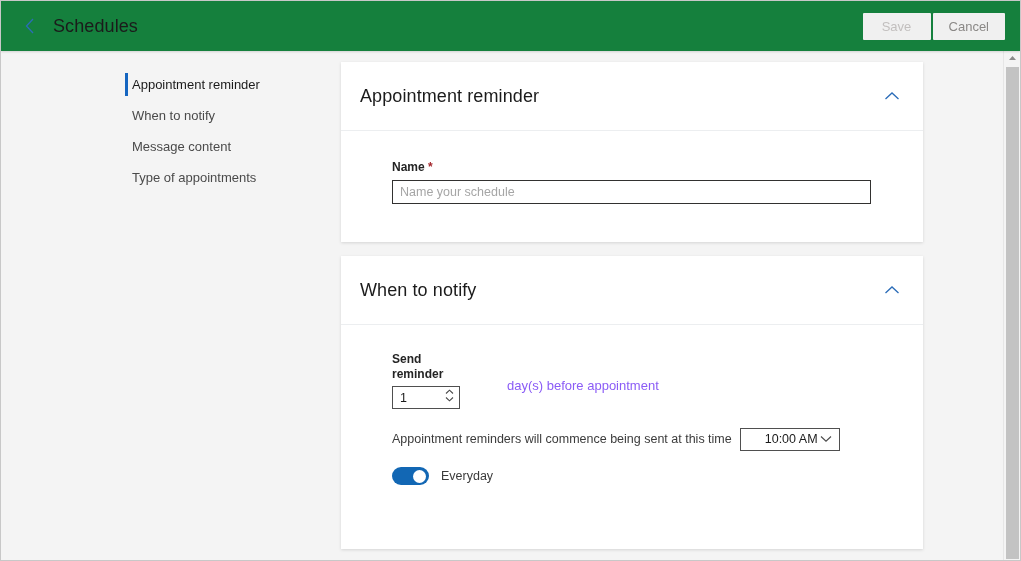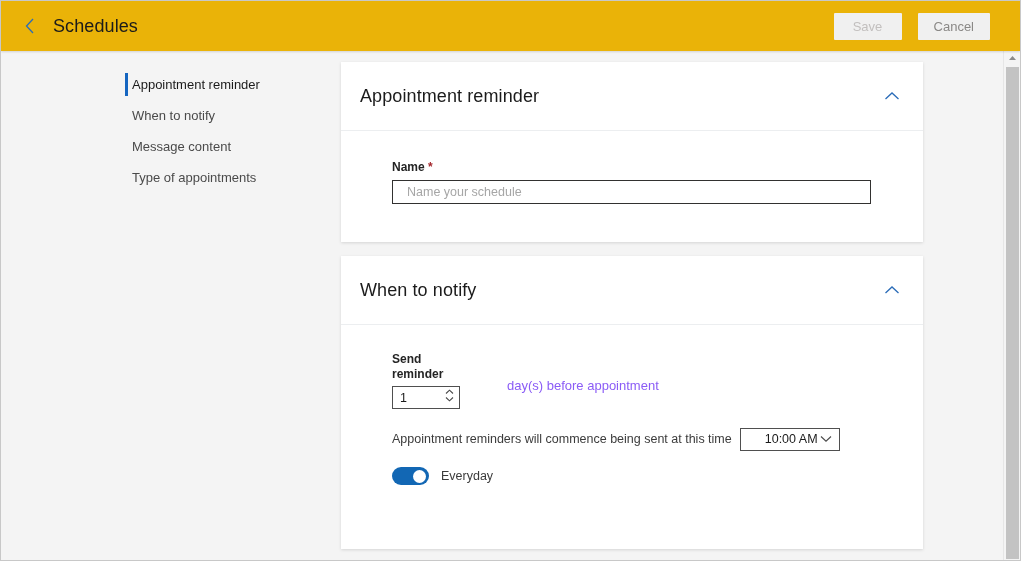--- a/index.html
+++ b/index.html
@@ -24,21 +24,21 @@
     background: #f4f4f4;
     overflow: hidden;
   }
 
   
   .header {
     position: absolute;
     top: 0; left: 0;
     width: 1019px;
     height: 50px;
-    background: #eab308;
+    background: #15803d;
     box-shadow: 0 1px 2px rgba(0,0,0,0.14);
     display: flex;
     align-items: center;
     z-index: 5;
   }
   .back-btn {
     width: 30px;
     height: 30px;
     margin-left: 14px;
     display: flex;
@@ -48,23 +48,23 @@
   }
   .back-btn svg { display: block; }
   .page-title {
     font-size: 18px;
     color: #1b1b1b;
     margin-left: 8px;
     letter-spacing: 0.1px;
   }
   .header-actions {
     margin-left: auto;
-    margin-right: 30px;
-    display: flex;
-    gap: 16px;
+    margin-right: 15px;
+    display: flex;
+    gap: 2px;
   }
   .hbtn {
     min-width: 68px;
     height: 27px;
     padding: 0 16px;
     border: none;
     background: #f0f0f0;
     font-family: "Liberation Sans", sans-serif;
     font-size: 13px;
     line-height: 27px;
@@ -164,21 +164,21 @@
   }
   .text-input {
     margin-top: 6px;
     width: 479px;
     height: 24px;
     border: 1px solid #323130;
     background: #ffffff;
     font-family: "Liberation Sans", sans-serif;
     font-size: 12.5px;
     color: #1b1b1b;
-    padding: 0 14px;
+    padding: 0 7px;
     box-sizing: border-box;
     outline: none;
     border-radius: 0;
   }
   .text-input::placeholder { color: #a6a6a6; }
 
   
   .send-row {
     position: absolute;
     left: 51px;

